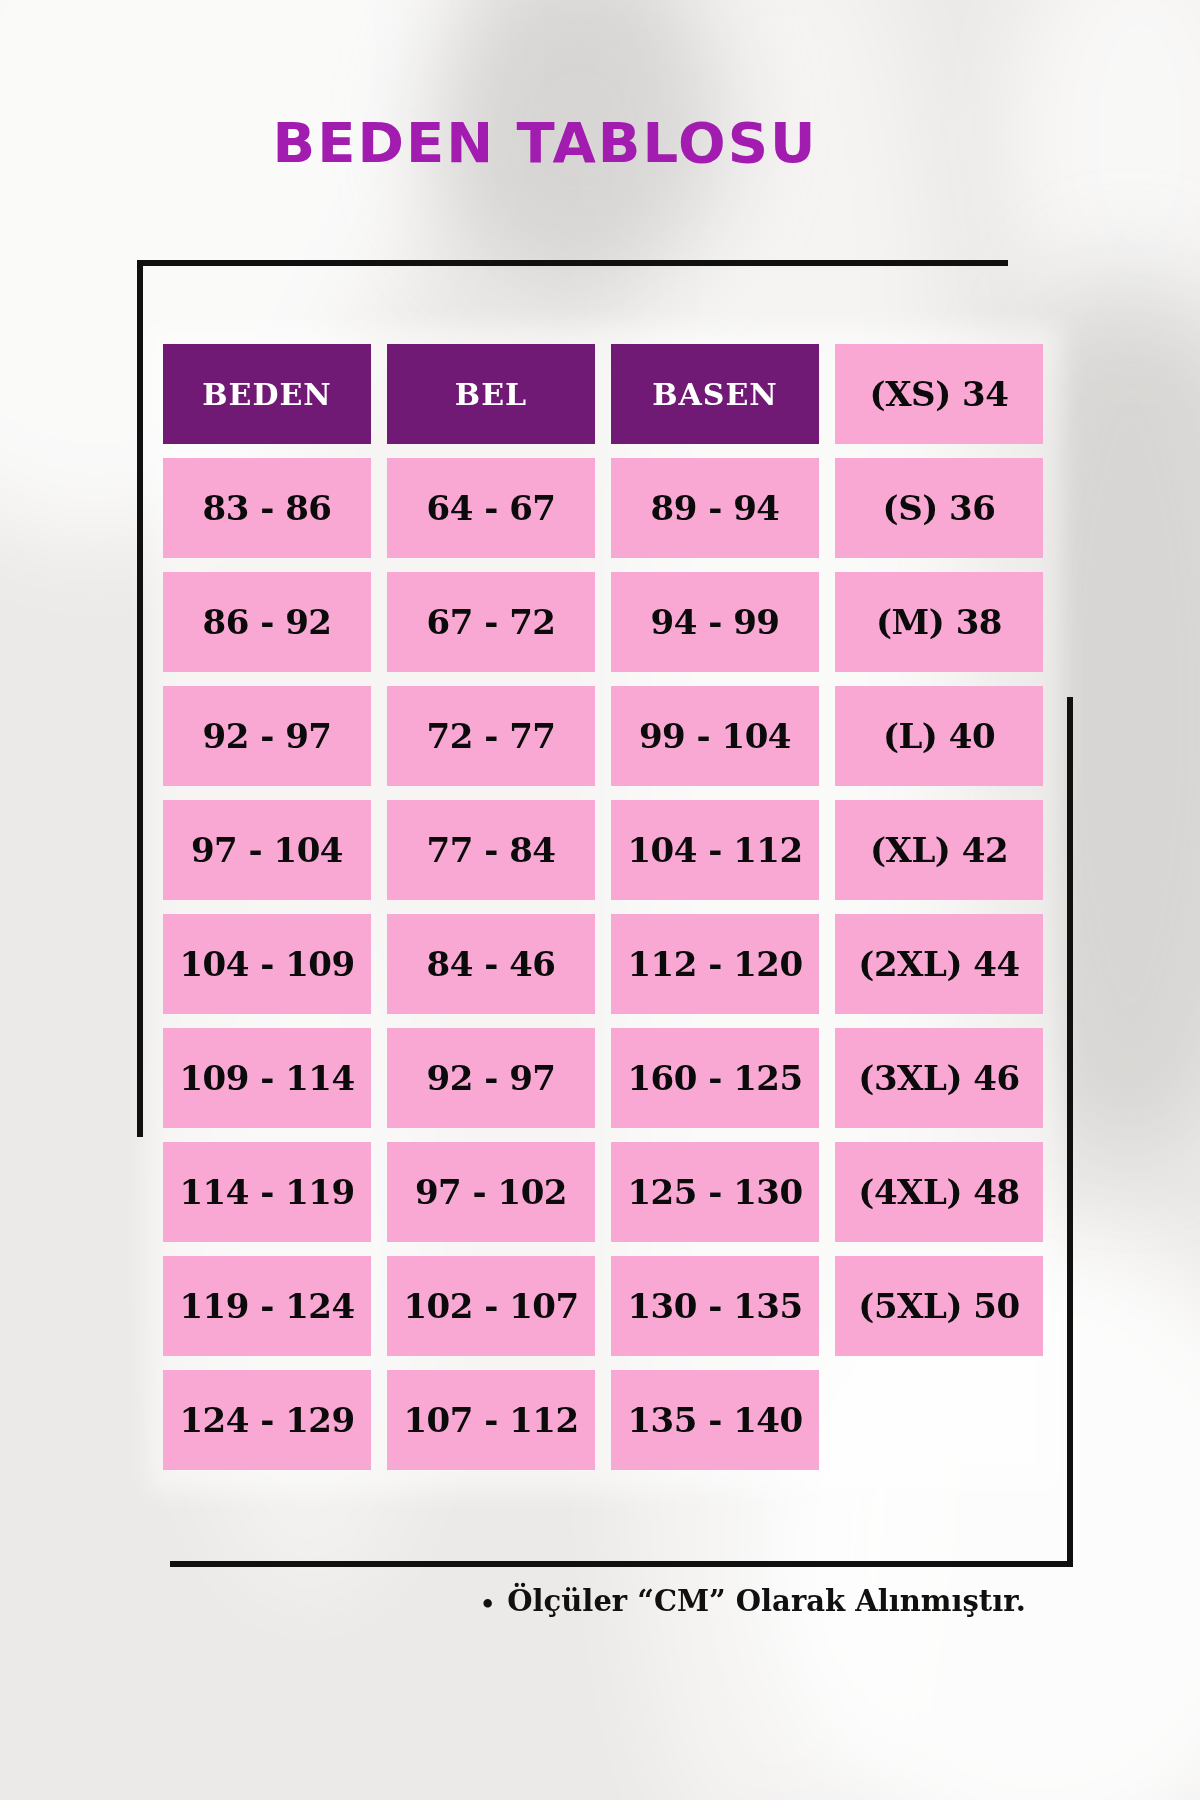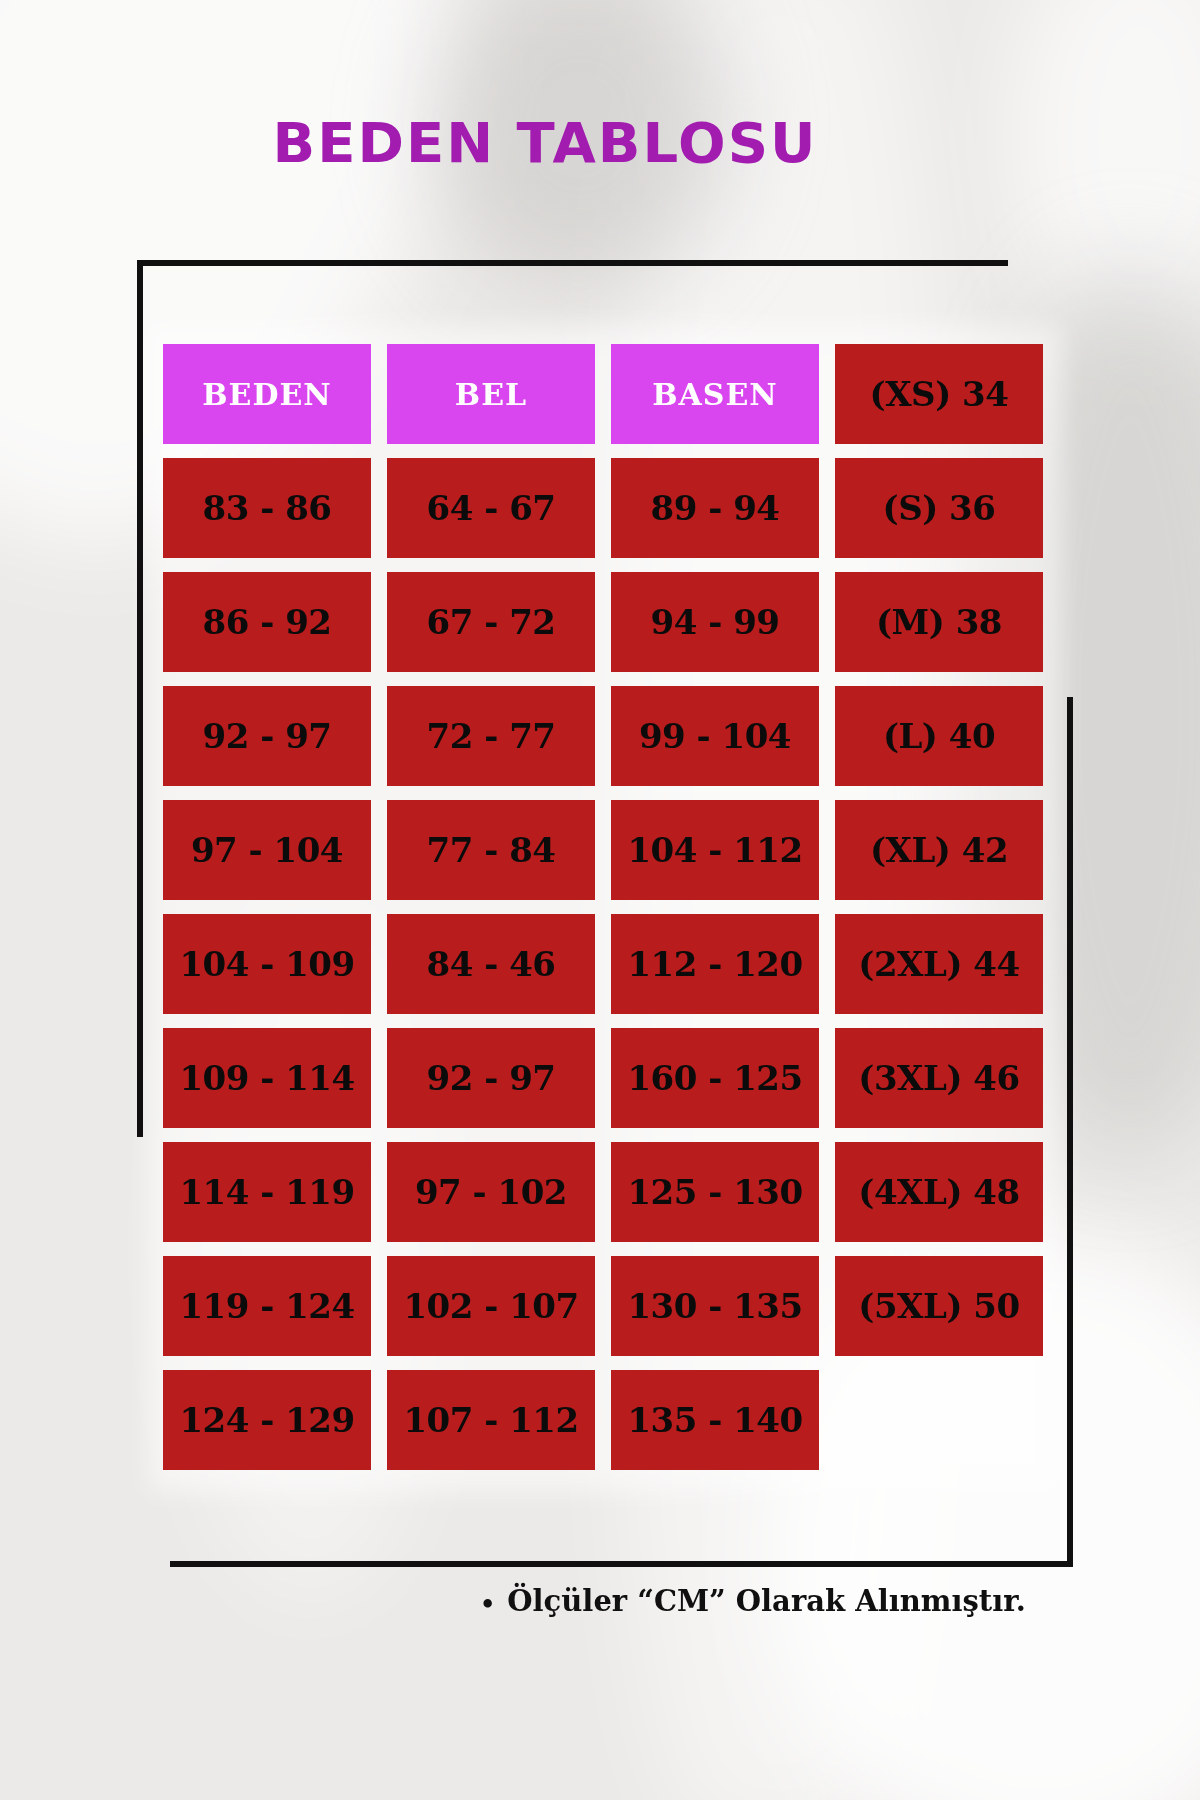--- a/index.html
+++ b/index.html
@@ -45,25 +45,25 @@
     display:grid;
     grid-template-columns:repeat(4, 208px);
     column-gap:16px; row-gap:14px;
   }
   .cell {
     height:100px;
     display:flex; align-items:center; justify-content:center;
     white-space:nowrap;
   }
   .cell.hdr {
-    background:#d946ef; color:#ffffff;
+    background:#701a75; color:#ffffff;
     font-weight:bold; font-size:30px; letter-spacing:1px;
   }
   .cell.data {
-    background:#b91c1c; color:#0b0b0b;
+    background:#f9a8d4; color:#0b0b0b;
     font-weight:bold; font-size:34px; letter-spacing:-0.5px;
   }
 
   
   .footer-note {
     position:absolute; top:1584px; left:480px; width:600px;
     font-weight:bold; font-size:29px; color:#101010;
     white-space:nowrap;
   }
   .footer-note .bullet { font-size:24px; margin-right:12px; vertical-align:middle; }

